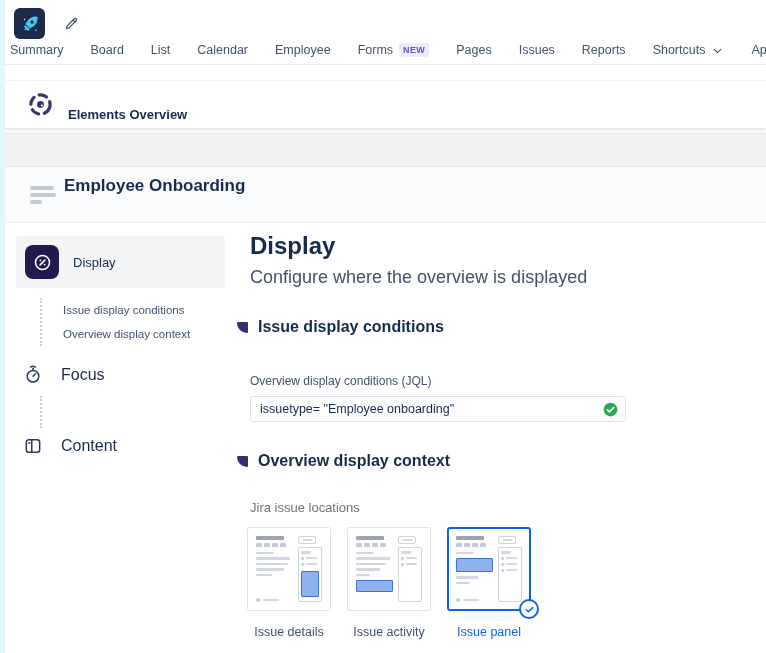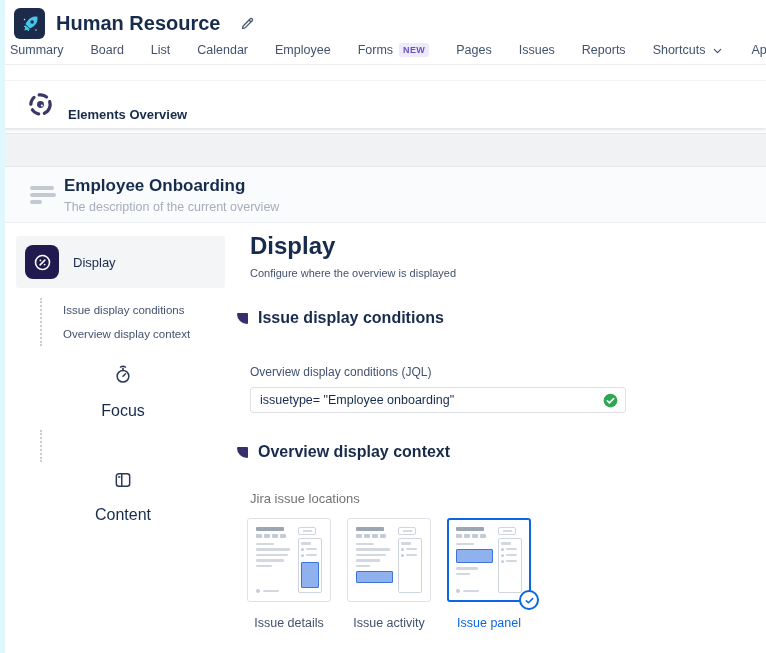--- a/index.html
+++ b/index.html
@@ -39,30 +39,30 @@
   .ov-desc { position:absolute; left:64px; top:33px; font-size:12.5px; color:#a6adbb; }
 
   
   .sidebar { position:absolute; left:16px; top:236px; width:209px; }
   .side-item { display:flex; align-items:center; gap:14px; cursor:pointer; }
   .side-item.active { background:#f4f5f7; border-radius:3px; height:52px; padding-left:9px; }
   .side-item .lbl { font-size:13px; color:#172b4d; }
   .display-icon { width:34px; height:34px; border-radius:8px; background:#211a4e; display:flex; align-items:center; justify-content:center; }
   .sub-group { margin-left:24px; border-left:2px dotted #c7cdd6; padding-left:21px; margin-top:10px; }
   .sub-item { font-size:11.5px; color:#42526e; line-height:24px; cursor:pointer; }
-  .side-row { display:flex; align-items:center; gap:16px; margin-left:5px; cursor:pointer;flex-direction:column; }
+  .side-row { display:flex; align-items:center; gap:16px; margin-left:5px; cursor:pointer; }
   .side-row .icon-box { width:24px; display:flex; justify-content:center; }
   .dotted-spacer { margin-left:24px; border-left:2px dotted #c7cdd6; height:32px; margin-top:10px; margin-bottom:8px; }
   .row-focus { margin-top:18px; }
   .row-content { margin-top:4px;text-align:right; }
 
   
   .main { position:absolute; left:250px; top:232px; width:380px; }
   .main h1 { font-size:24px; font-weight:600; color:#172b4d; }
-  .main .subtitle { margin-top:7px; font-size:11px; color:#42526e; }
+  .main .subtitle { margin-top:7px; font-size:18px; color:#42526e; }
   .section-head { display:flex; align-items:center; gap:10px; margin-left:-13px; margin-top:30px; }
   .section-head .bullet { width:11px; height:11px; background:#35306b; border-radius:1px 1px 1px 10px; flex:0 0 auto; }
   .section-head h2 { font-size:16px; font-weight:600; color:#172b4d; }
   .sec2 { margin-top:30px; }
   .field-label { margin-top:38px; font-size:12px; color:#42526e; }
   .jql-wrap { position:relative; margin-top:8px; width:376px; }
   .jql-input { width:100%; height:26px; border:1px solid #dfe1e6; border-radius:3px; padding:0 26px 0 9px;
     font-size:12.5px; color:#172b4d; font-family:"Liberation Sans","DejaVu Sans",sans-serif; background:#fff; }
   .jql-status { position:absolute; right:8px; top:6px; }
   .loc-label { margin-top:30px; font-size:13px; color:#737373; }
@@ -109,21 +109,20 @@
   <div class="project-row">
     <div class="project-icon">
       <svg width="22" height="22" viewBox="0 0 24 24">
         <path d="M20 4c-4.2-.9-8.3 1-10.6 4.4L7 12l5 5 3.6-2.4C19 12.3 20.9 8.2 20 4z" fill="#49c6e5"></path>
         <circle cx="14.3" cy="9.7" r="1.9" fill="#1c2b4a"></circle>
         <path d="M7.5 13.5L5 14.5l1.8 1.7-1 3 3-1 1.7 1.8 1-2.5z" fill="#49c6e5"></path>
         <circle cx="6" cy="7" r="0.8" fill="#cfeef7"></circle>
         <circle cx="18.5" cy="18.5" r="0.8" fill="#cfeef7"></circle>
       </svg>
     </div>
-    <div class="project-title">Human Resource</div>
     <div class="pen-btn">
       <svg width="15" height="15" viewBox="0 0 24 24">
         <path d="M4 20l1-4L16.5 4.5a2 2 0 012.8 0l.2.2a2 2 0 010 2.8L8 19l-4 1z" fill="none" stroke="#44546f" stroke-width="2" stroke-linejoin="round"></path>
         <path d="M14.5 6.5l3 3" stroke="#44546f" stroke-width="2"></path>
       </svg>
     </div>
   </div>
 
   <div class="nav">
     <div class="tab">
@@ -182,21 +181,20 @@
 
 <div class="gray-band"></div>
 
 <div class="ov-header">
   <div class="hamburger">
     <i class="b1"></i>
       <i class="b2"></i>
       <i class="b3"></i>
   </div>
   <div class="ov-title">Employee Onboarding</div>
-  <div class="ov-desc">The description of the current overview</div>
 </div>
 
 <div class="sidebar">
   <div class="side-item active">
     <span class="display-icon">
       <svg width="21" height="21" viewBox="0 0 24 24">
         <circle cx="12" cy="12" r="8" fill="none" stroke="#ffffff" stroke-width="1.8"></circle>
         <path d="M9.3 14.7l5.4-5.4" stroke="#ffffff" stroke-width="1.8" stroke-linecap="round"></path>
         <circle cx="9.6" cy="9.6" r="1" fill="#ffffff"></circle>
         <circle cx="14.4" cy="14.4" r="1" fill="#ffffff"></circle>

